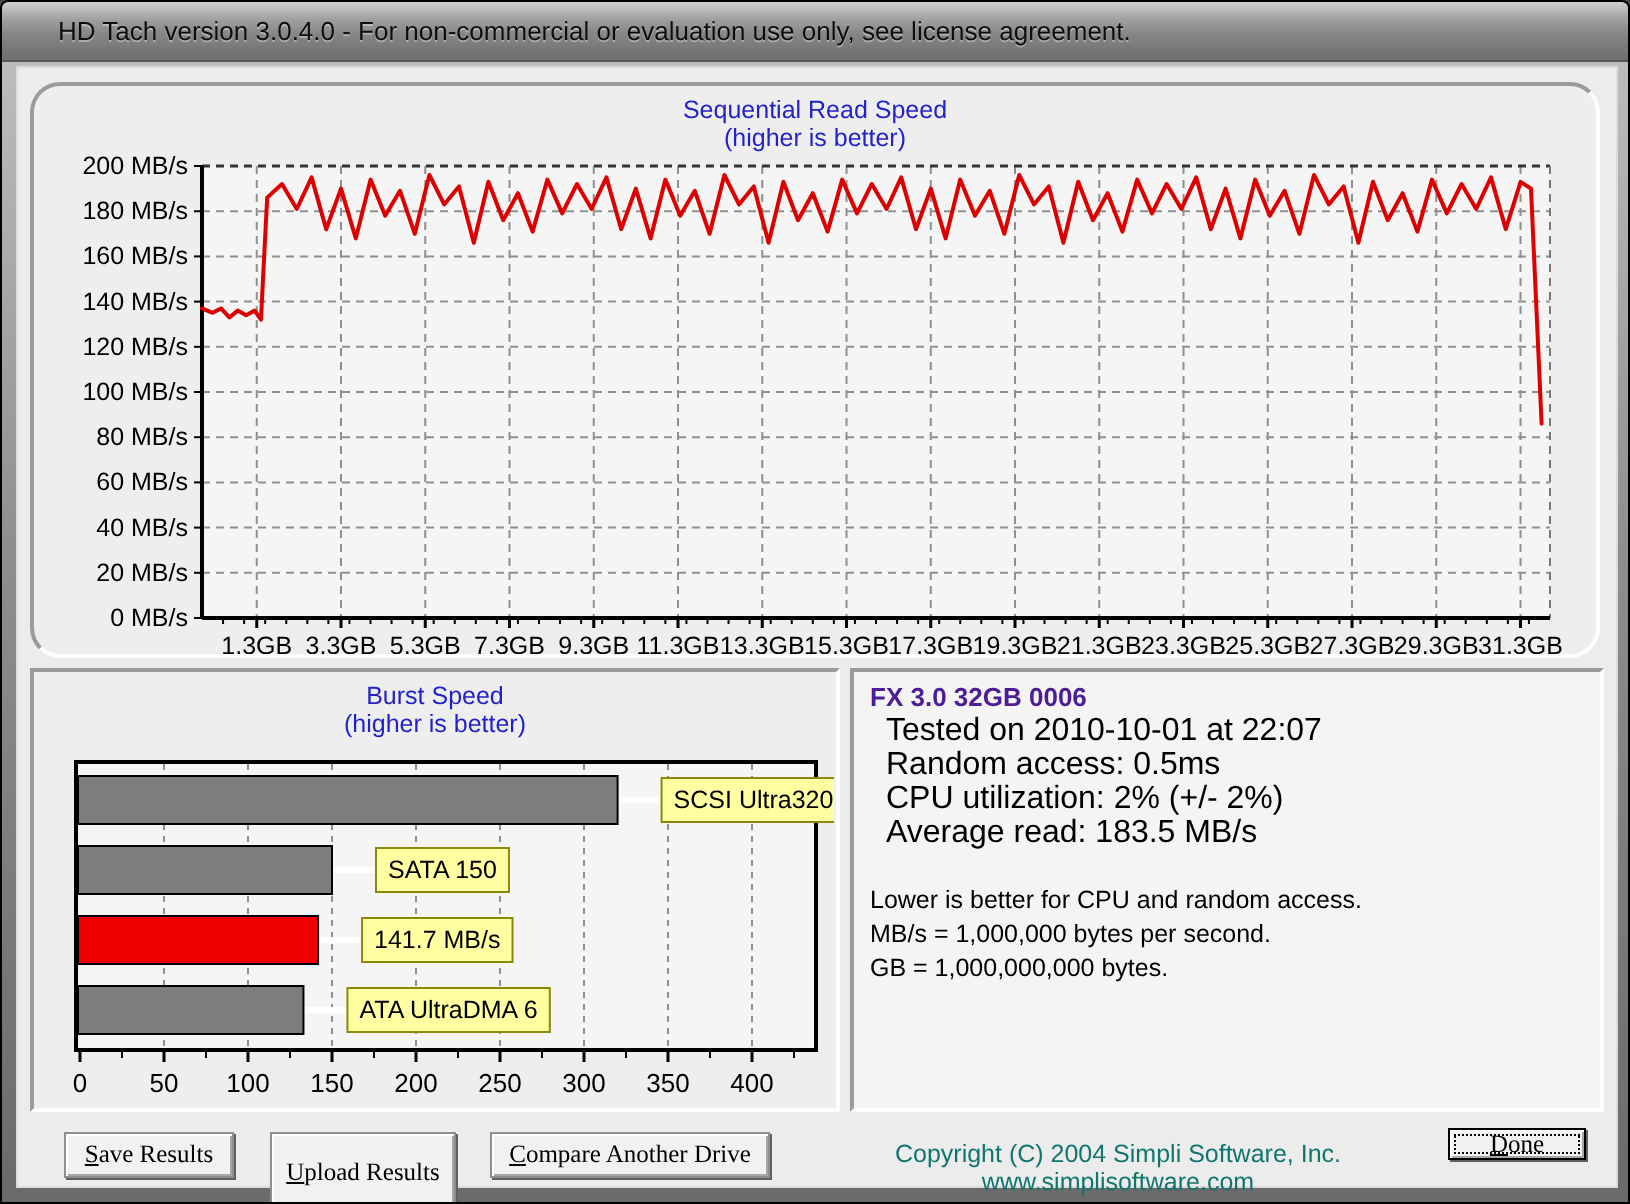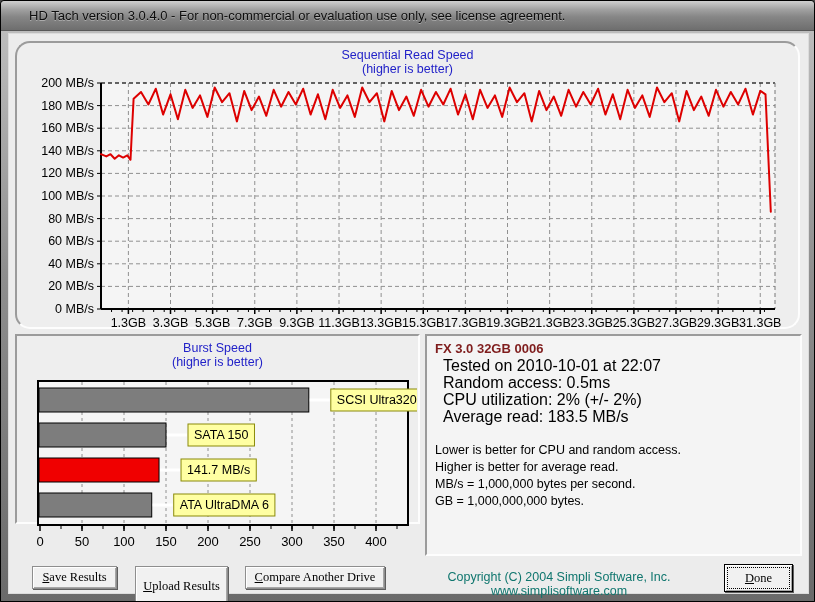--- a/index.html
+++ b/index.html
@@ -2,36 +2,36 @@
 <html><head>
 <meta charset="utf-8">
 <style>
   html,body{margin:0;padding:0;background:#4a4a4a;}
   *{box-sizing:border-box;}
   .window{position:relative;width:815px;height:602px;background:linear-gradient(180deg,#c2c2c2,#8f8f8f 45%,#6a6a6a);border:1px solid #000;font-family:"Liberation Sans",sans-serif;overflow:hidden;border-radius:4px 4px 0 0;}
   .titlebar{position:absolute;left:0;top:0;width:813px;height:30px;background:linear-gradient(180deg,#d0d0d0 0%,#a0a0a0 30%,#868686 55%,#6e6e6e 100%);display:flex;align-items:center;padding-left:28px;color:#0d0d0d;font-size:13px;border-bottom:1px solid #585858;border-radius:4px 4px 0 0;text-shadow:0 1px 0 rgba(255,255,255,.35);}
   .client{position:absolute;left:7px;top:32px;width:801px;height:561px;background:#ececec;border:1px solid #dcdcdc;}
   .panel{position:absolute;border:2px solid;border-color:#9b9b9b #fdfdfd #fdfdfd #9b9b9b;background:#eeeeee;}
   .seq-panel{left:6px;top:7px;width:785px;height:288px;border-radius:15px;}
-  .burst-panel{left:6px;top:300px;width:405px;height:190px;}
+  .burst-panel{left:6px;top:300px;width:405px;height:222px;}
   .info-panel{left:416px;top:300px;width:377px;height:222px;background:#f4f4f4;padding:4px 8px;}
   .chart-title{margin-top:5px;text-align:center;color:#2222c8;font-size:12.5px;line-height:14px;}
   .chart-subtitle{text-align:center;color:#2222c8;font-size:12.5px;line-height:14px;}
   svg text{font-family:"Liberation Sans",sans-serif;}
   #seq-svg{position:absolute;left:2px;top:34px;}
   #burst-svg{position:absolute;left:2px;top:42px;}
-  .drive-name{color:#7f1d1d;font-weight:bold;font-size:13px;line-height:17px;}
+  .drive-name{color:#4c1d95;font-weight:bold;font-size:13px;line-height:17px;}
   .info-line{font-size:16px;line-height:17px;color:#000;padding-left:8px;white-space:pre;}
   .info-gap{height:17px;}
   .note-line{font-size:12.5px;line-height:17px;color:#000;white-space:pre;}
   .btn{position:absolute;background:#f1f1f1;border:1px solid #8e8e8e;box-shadow:inset 1px 1px 0 #ffffff,inset -1px -1px 0 #a6a6a6,1px 1px 0 #5f5f5f;font-family:Liberation Serif, serif;font-size:12.5px;color:#000;text-align:center;padding:0;cursor:pointer;}
   .btn-save{left:23px;top:532px;width:85px;height:23px;}
   .btn-upload{left:126px;top:532px;width:93px;height:40px;}
   .btn-compare{left:236px;top:532px;width:140px;height:23px;}
-  .btn-done{left:715px;top:530px;width:69px;height:28px;border:1px solid #000;outline:1px dotted #000;outline-offset:-4px;}
+  .btn-done{left:715px;top:530px;width:69px;height:16px;border:1px solid #000;outline:1px dotted #000;outline-offset:-4px;}
   .copyright{position:absolute;left:385px;top:536px;width:330px;text-align:center;color:#0f766e;font-size:12.5px;}
 </style>
 </head>
 <body>
 
 <div class="window">
   <div class="titlebar">
     <span>HD Tach version 3.0.4.0  - For non-commercial or evaluation use only, see license agreement.</span>
   </div>
   <div class="client">
@@ -262,21 +262,20 @@
       <div class="drive-name">FX 3.0 32GB 0006</div>
       <div id="info-stats">
           <div class="info-line">Tested on 2010-10-01 at 22:07</div>
           <div class="info-line">Random access: 0.5ms</div>
           <div class="info-line">CPU utilization: 2% (+/- 2%)</div>
           <div class="info-line">Average read: 183.5 MB/s</div>
         </div>
       <div class="info-gap"></div>
       <div id="info-notes">
           <div class="note-line">Lower is better for CPU and random access.</div>
-          <div class="note-line">Higher is better for average read.</div>
           <div class="note-line">MB/s = 1,000,000 bytes per second.</div>
           <div class="note-line">GB = 1,000,000,000 bytes.</div>
         </div>
     </div>
 
     <button class="btn btn-save"><u>S</u>ave Results</button>
     <button class="btn btn-upload"><u>U</u>pload Results</button>
     <button class="btn btn-compare"><u>C</u>ompare Another Drive</button>
     <div class="copyright">Copyright (C) 2004 Simpli Software, Inc. www.simplisoftware.com</div>
     <button class="btn btn-done"><u>D</u>one</button>

